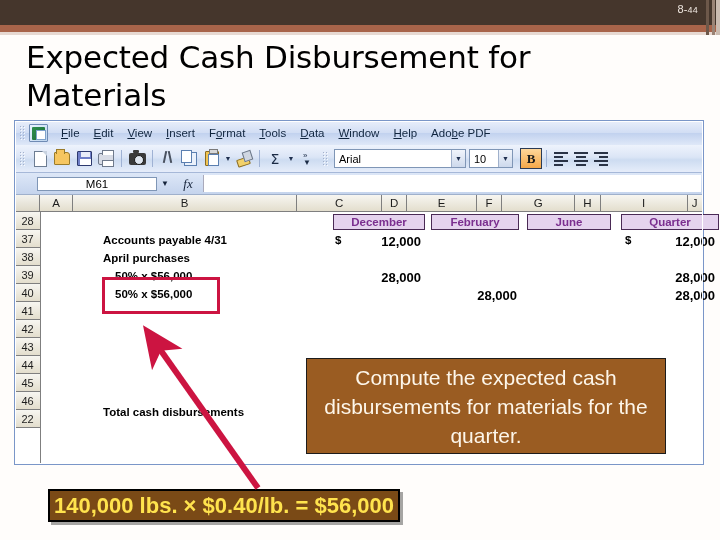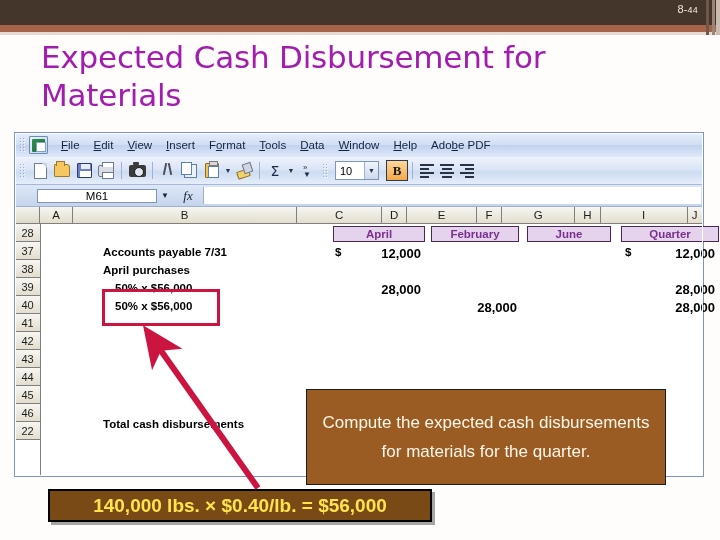--- a/index.html
+++ b/index.html
@@ -30,29 +30,29 @@
     position: absolute; right: 22px; top: 3px;
     color: #efe7e0; font-size: 11px; letter-spacing: .2px;
   }
   #slide-number .sub { font-size: 9px; }
 
   #rail-1 { position: absolute; right: 11px; top: 0; width: 3px; height: 35px; background: #6d584a; }
   #rail-2 { position: absolute; right: 5px;  top: 0; width: 3px; height: 35px; background: #9a8476; }
   #rail-3 { position: absolute; right: 0px;  top: 0; width: 4px; height: 35px; background: #cbbcb1; }
 
   #slide-title {
-    position: absolute; left: 41px; top: 38px; width: 600px;
-    font-size: 31px; line-height: 38px; color: #a21caf;
+    position: absolute; left: 26px; top: 38px; width: 600px;
+    font-size: 31px; line-height: 38px; color: #000000;
     font-family: "DejaVu Sans", sans-serif; font-weight: 400;
     letter-spacing: -0.2px;
   }
 
   
   #excel {
-    position: absolute; left: 14px; top: 132px; width: 690px; height: 345px;
+    position: absolute; left: 14px; top: 120px; width: 690px; height: 345px;
     background: #ffffff;
     border: 1px solid #7a96c8;
   }
   .excel-inner-border { position:absolute; inset:0; border:1px solid #ffffff; pointer-events:none; }
 
   
   #menubar {
     height: 24px; width: 100%;
     background: linear-gradient(to bottom,#e8eefb 0%, #d2def4 48%, #c2d2ef 52%, #dfe8f8 100%);
     display: flex; align-items: center; padding-left: 4px; gap: 0;
@@ -206,29 +206,28 @@
     left: 37px; top: 65px; width: 118px; height: 37px;
   }
 
   
   #arrow-svg { position:absolute; left:0; top:0; width:720px; height:540px; pointer-events:none; }
 
   
   #callout-main {
     position:absolute; left: 306px; top: 358px; width: 360px; height: 96px;
     background: #9a5c22; border: 1px solid #1c1c1c;
-    color: #fdf6ea; font-size: 17px; line-height: 29px; text-align:center;
+    color: #fdf6ea; font-size: 21px; line-height: 29px; text-align:center;
     display:flex;align-items:center;justify-content:center; padding: 0 10px;
     font-family:"Liberation Sans", sans-serif;
-    margin-top:31px;
   }
   #callout-bottom {
-    position:absolute; left: 48px; top: 489px; width: 384px; height: 33px;
+    position:absolute; left: 48px; top: 489px; width: 352px; height: 33px;
     background: #7a4a16; border: 2px solid #000000;
-    color: #ffe34d; font-size: 19px; font-weight: bold;
+    color: #ffe34d; font-size: 22px; font-weight: bold;
     display:flex;align-items:center;justify-content:center;
     font-family:"Liberation Sans", sans-serif;
     box-shadow: 3px 3px 0 rgba(0,0,0,.35);
   }
 </style>
 </head>
 <body>
 
 <div id="slide">
 
@@ -295,20 +294,24 @@
       <div class="tb-sep"></div>
       <div class="tb-btn">
           <span class="ic-sigma">Σ</span>
         </div>
       <div class="tb-caret">▼</div>
       <div class="tb-btn">
         <span class="ic-more">»<br>▼</span>
       </div>
 
       <div class="grip" style="margin-left:4px"></div>
+      <div class="fontbox">
+        <span>Arial</span>
+        <span class="dd-arrow">▼</span>
+      </div>
       <div class="sizebox">
         <span>10</span>
         <span class="dd-arrow">▼</span>
       </div>
       <div class="bold-btn">B</div>
       <div class="tb-sep"></div>
       <div class="align-btn">
         <i style="width:100%"></i>
           <i style="width:65%"></i>
           <i style="width:100%"></i>
@@ -360,26 +363,26 @@
         <div class="rowcell">42</div>
         <div class="rowcell">43</div>
         <div class="rowcell">44</div>
         <div class="rowcell">45</div>
         <div class="rowcell">46</div>
         <div class="rowcell">22</div>
       </div>
 
       <div id="sheet">
 
-        <div class="hdr-pill" style="left:268px; top:2px;  width:92px;">April</div>
+        <div class="hdr-pill" style="left:268px; top:2px;  width:92px;">December</div>
         <div class="hdr-pill" style="left:366px; top:2px;  width:88px;">February</div>
         <div class="hdr-pill" style="left:462px; top:2px;  width:84px;">June</div>
         <div class="hdr-pill" style="left:556px; top:2px;  width:98px;">Quarter</div>
 
-        <div class="cell-text" style="left:38px;  top:22px;">Accounts payable 7/31</div>
+        <div class="cell-text" style="left:38px;  top:22px;">Accounts payable 4/31</div>
         <div class="cell-text" style="left:270px; top:22px;">$</div>
         <div class="cell-num" style="left:288px; top:22px; width:68px;">12,000</div>
         <div class="cell-text" style="left:560px; top:22px;">$</div>
         <div class="cell-num" style="left:578px; top:22px; width:72px;">12,000</div>
 
         <div class="cell-text" style="left:38px; top:40px;">April purchases</div>
 
         <div class="cell-text" style="left:50px;  top:58px;">50% x $56,000</div>
         <div class="cell-num" style="left:288px; top:58px; width:68px;">28,000</div>
         <div class="cell-num" style="left:578px; top:58px; width:72px;">28,000</div>

